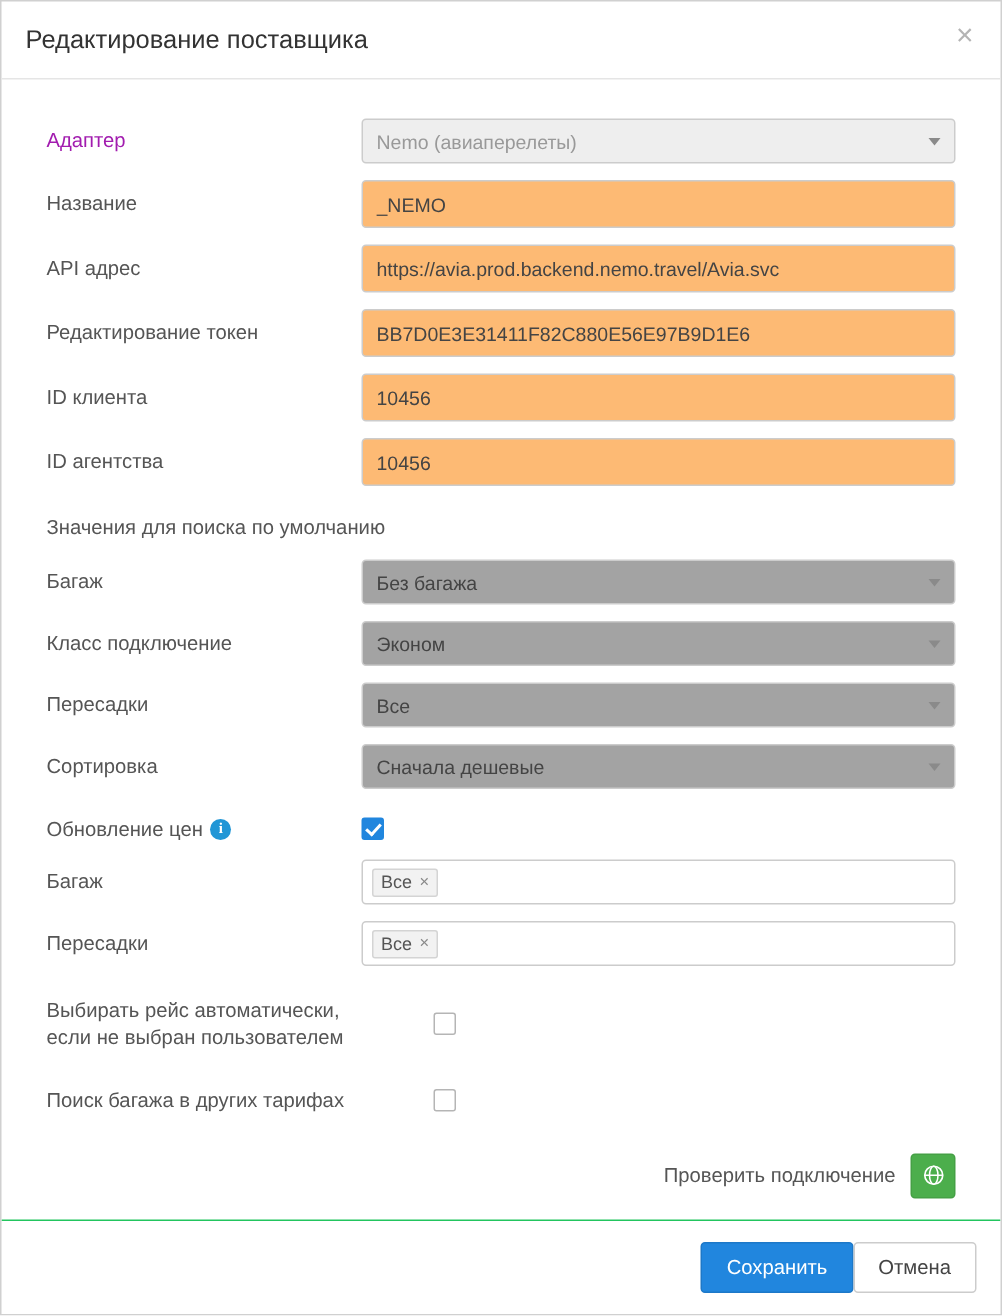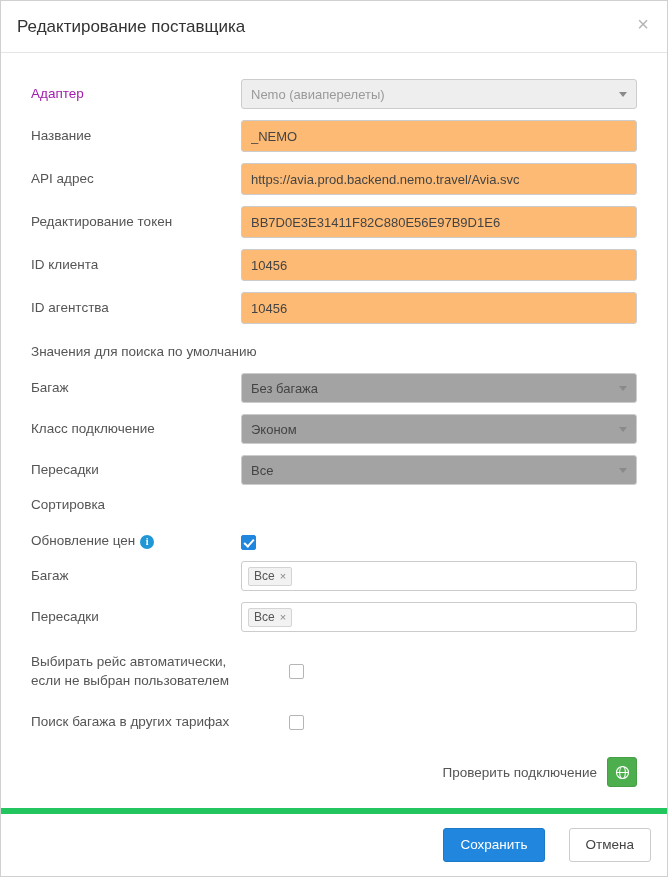--- a/index.html
+++ b/index.html
@@ -221,25 +221,25 @@
     border-radius: 3px;
     color: #ffffff;
     display: flex;
     align-items: center;
     justify-content: center;
     cursor: pointer;
     font-size: 14px;
     padding: 0;
   }
   .modal-footer {
-    border-top: 6px solid #22c55e;
+    border-top: 1px solid #22c55e;
     padding: 14px 16px;
     display: flex;
     justify-content: flex-end;
-    gap: 24px;
+    gap: 0;
     box-sizing: border-box;
   }
   .btn {
     font-size: 13.5px;
     border-radius: 3px;
     padding: 8px 16px;
     cursor: pointer;
     font-family: "Liberation Sans", sans-serif;
     line-height: 1.2;
   }
@@ -338,20 +338,26 @@
       <div class="control">
         <div class="select-box">
           <span>Все</span>
           <span class="caret"></span>
         </div>
       </div>
     </div>
 
     <div class="form-row">
       <div class="form-label">Сортировка</div>
+      <div class="control">
+        <div class="select-box">
+          <span>Сначала дешевые</span>
+          <span class="caret"></span>
+        </div>
+      </div>
     </div>
 
     <div class="form-row" style="margin-top:18px;">
       <div class="form-label">
         <span>Обновление цен</span><span class="info-icon">i</span>
       </div>
       <div class="control">
         <span class="checkbox checked"></span>
       </div>
     </div>

